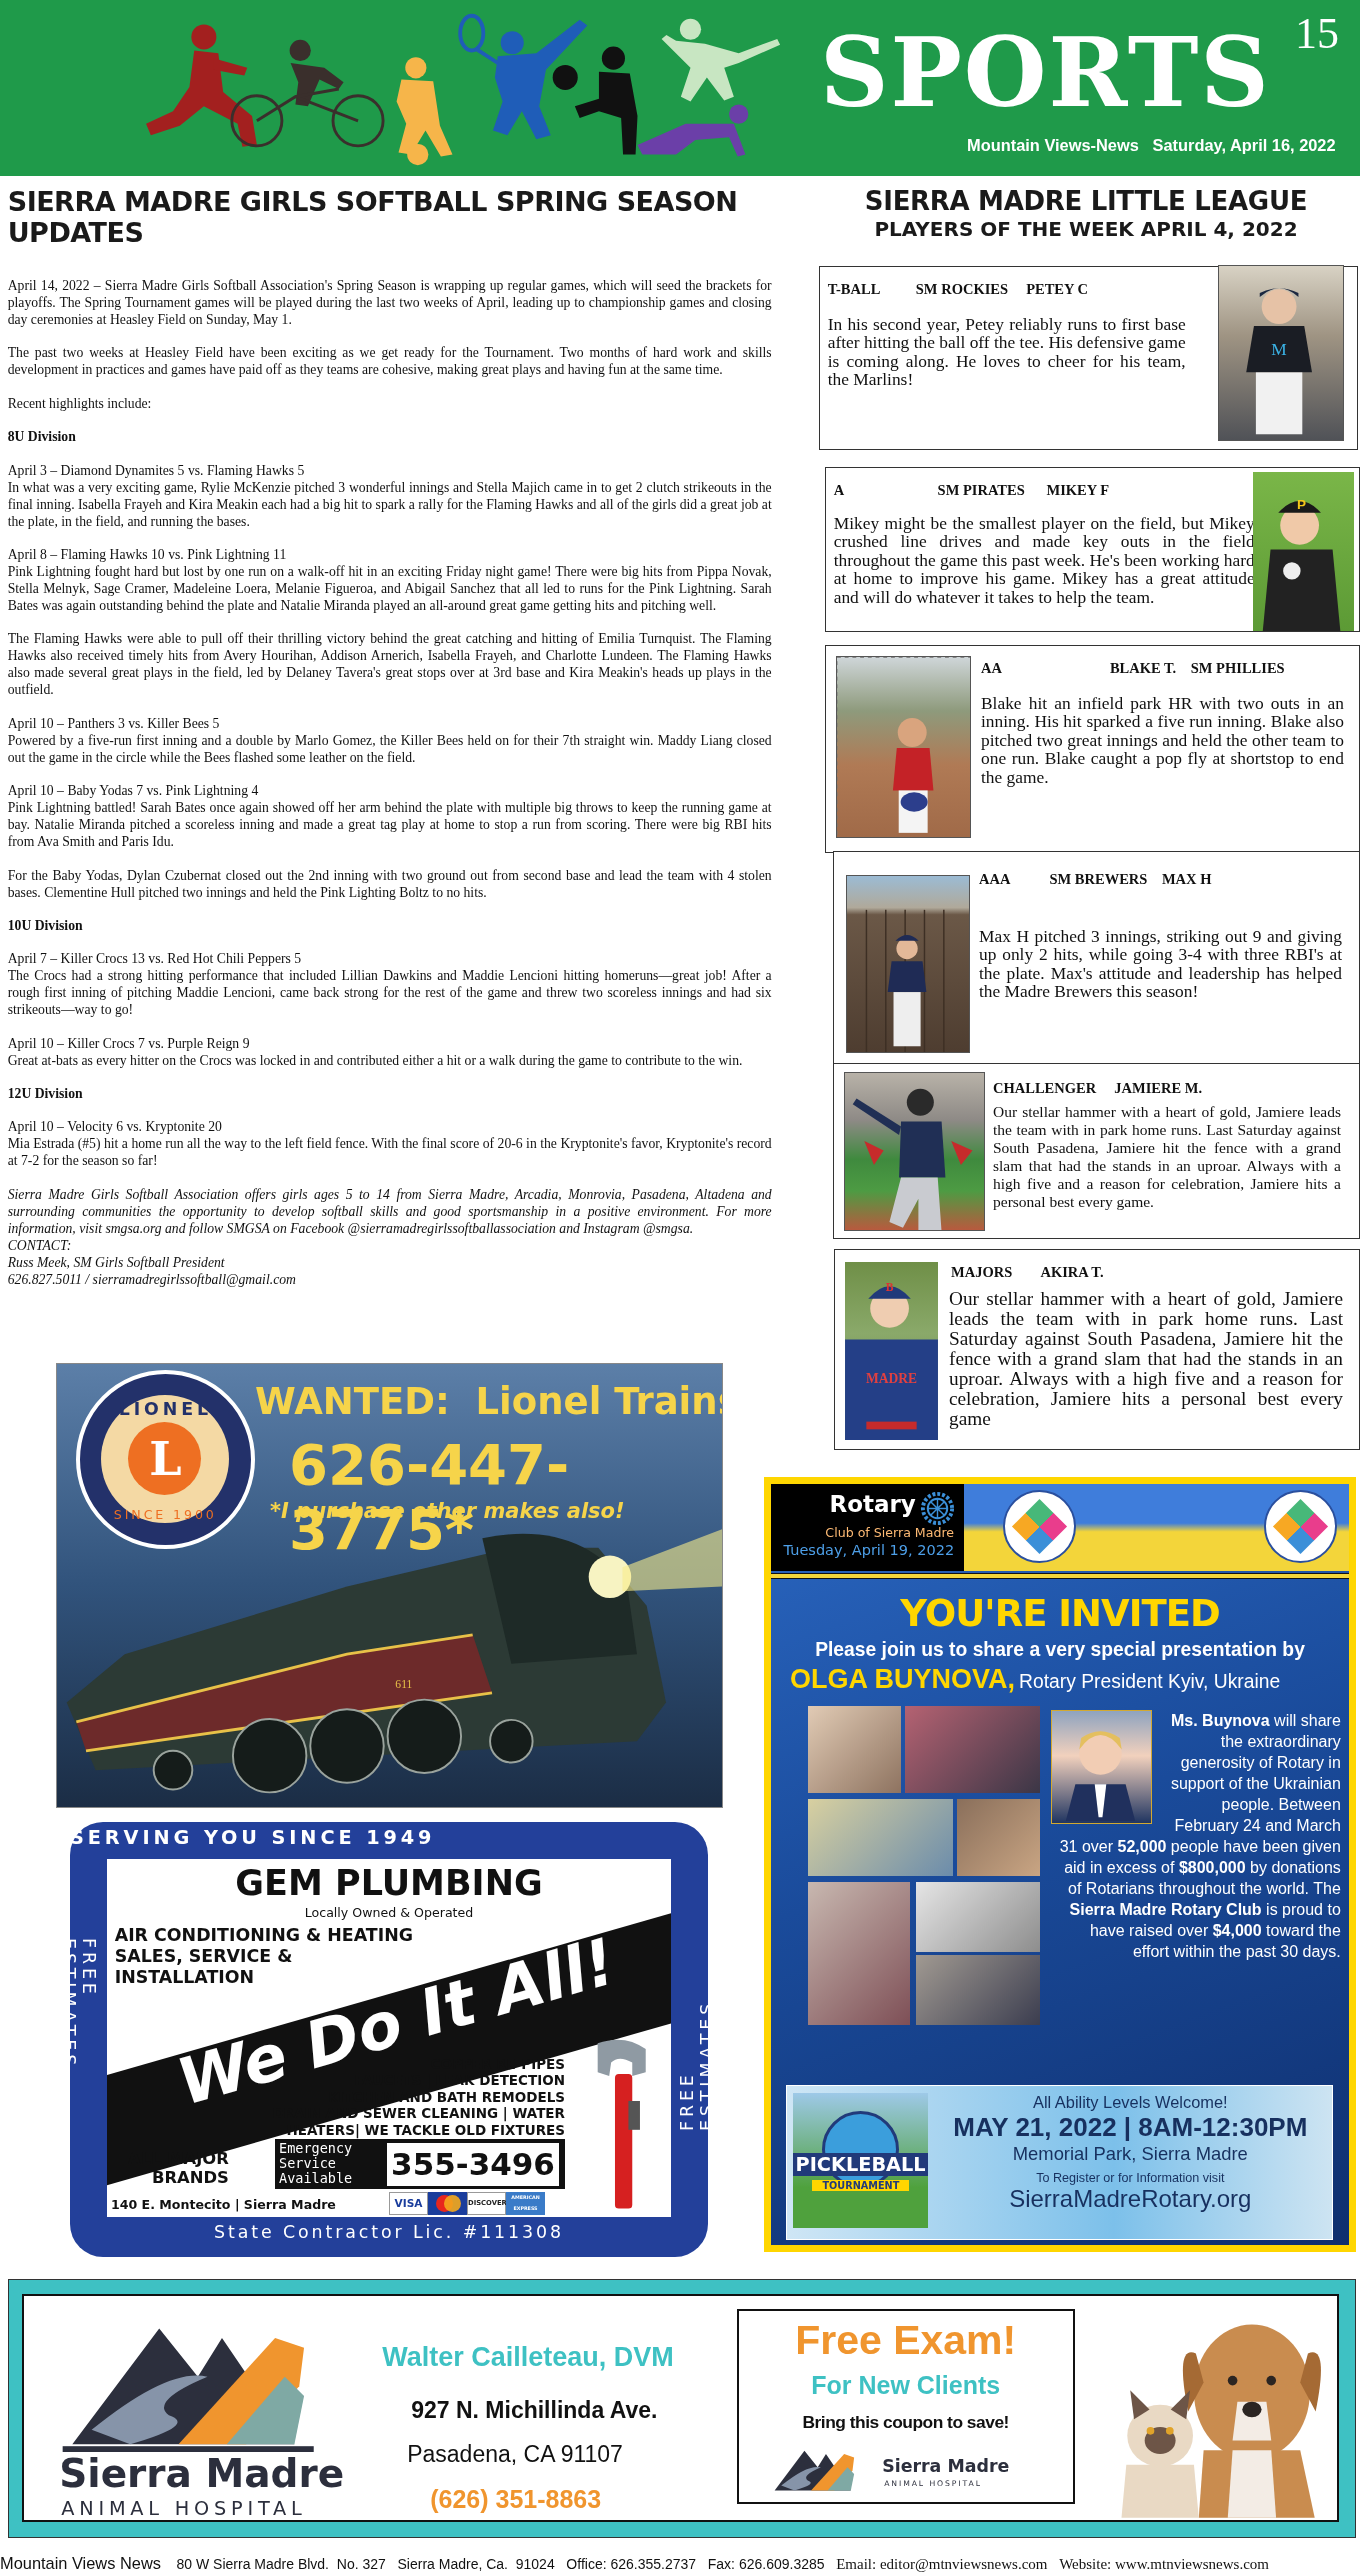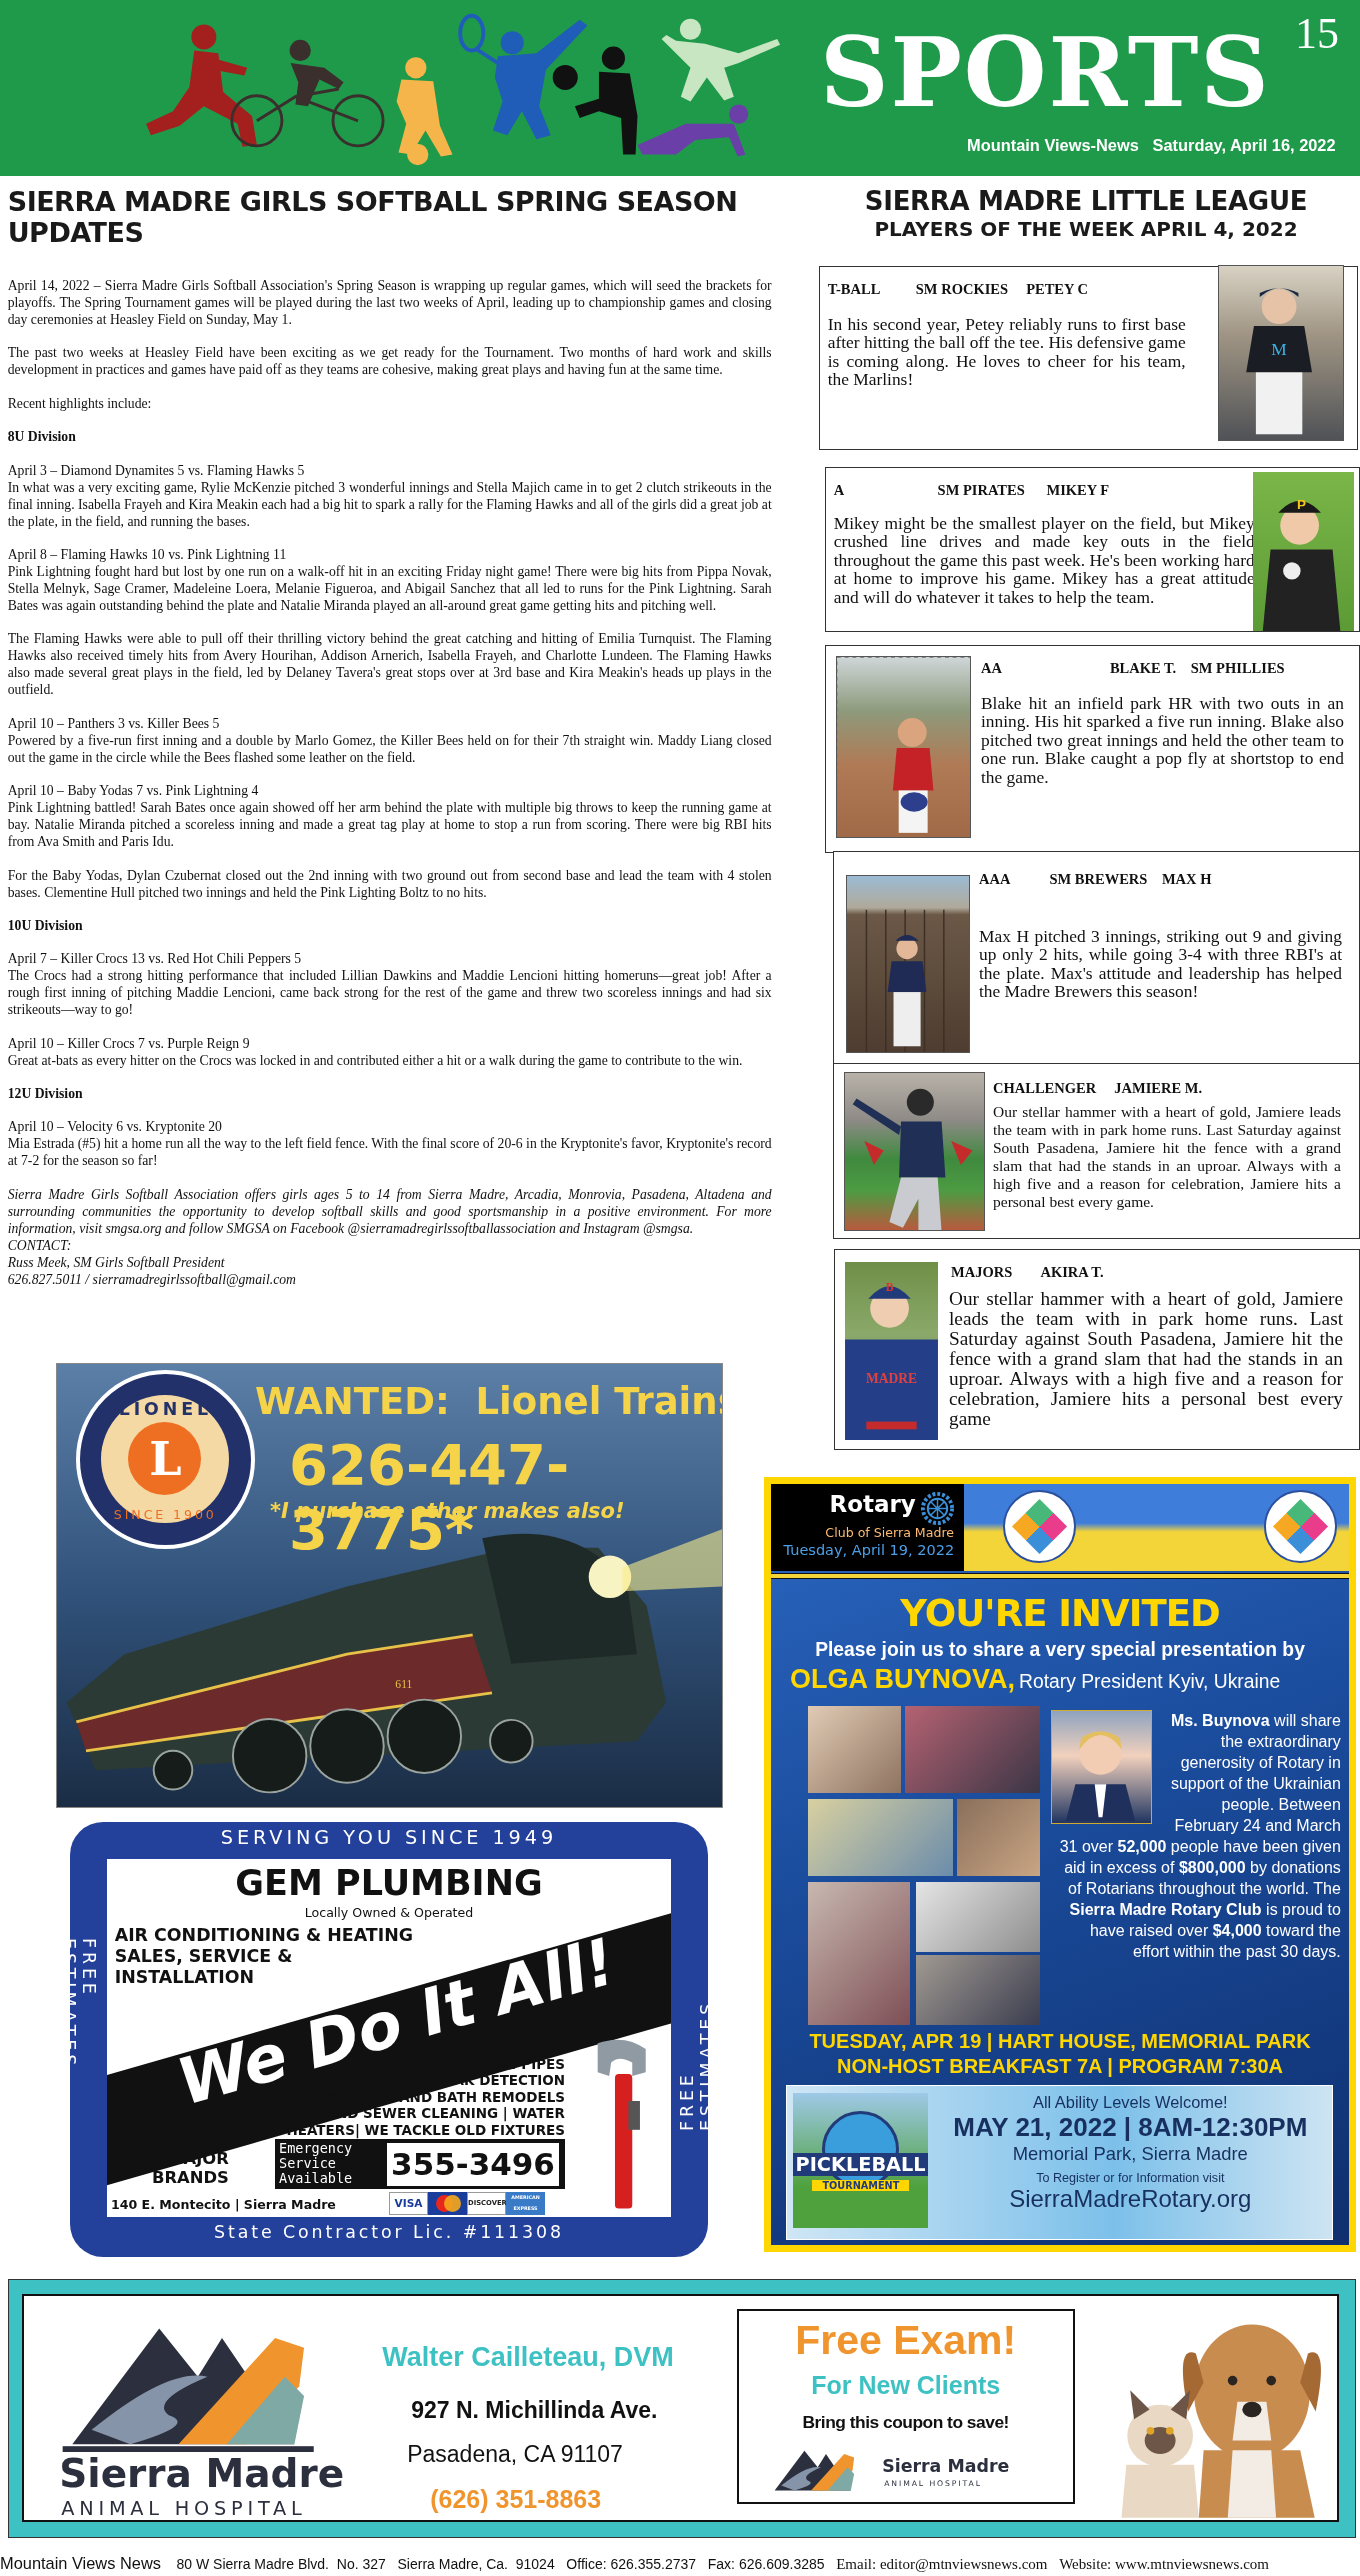--- a/index.html
+++ b/index.html
@@ -253,21 +253,21 @@
         <circle cx="470" cy="300" r="22"></circle>
       </g>
     <text x="350" y="245" fill="#e8c148" font-size="12" font-family="Liberation Serif, serif">611</text>
   </svg>
   <div style="position:absolute;left:198px;top:15.5px;font-family:'DejaVu Sans',sans-serif;font-weight:bold;font-size:37px;color:#f6d44a;white-space:pre;">WANTED:  Lionel Trains</div>
   <div style="position:absolute;left:232px;top:68px;font-family:'DejaVu Sans',sans-serif;font-weight:bold;font-size:56px;color:#f6d44a;">626-447-3775*</div>
   <div style="position:absolute;left:213px;top:135px;font-family:'DejaVu Sans',sans-serif;font-style:italic;font-weight:bold;font-size:21px;color:#f6d44a;">*I purchase other makes also!</div>
 </div>
 
 <div class="abs gem">
-  <div style="position:absolute;left:0;top:3.9px;width:638px;text-align:center;font-family:'DejaVu Sans',sans-serif;font-size:19.3px;color:#fff;letter-spacing:3.9px;">SERVING YOU SINCE 1949</div>
+  <div style="position:absolute;left:0;top:3.9px;width:638px;font-family:'DejaVu Sans',sans-serif;font-size:19.3px;color:#fff;letter-spacing:3.9px;font-weight:bold;">SERVING YOU SINCE 1949</div>
   <div style="position:absolute;left:5.8px;top:116px;width:23px;height:193px;writing-mode:vertical-rl;font-family:'DejaVu Sans',sans-serif;font-size:17.4px;color:#fff;letter-spacing:3.9px;">FREE ESTIMATES</div>
   <div style="position:absolute;left:607px;top:116px;width:23px;height:193px;writing-mode:vertical-rl;transform:rotate(180deg);font-family:'DejaVu Sans',sans-serif;font-size:17.4px;color:#fff;letter-spacing:3.9px;">FREE ESTIMATES</div>
   <div class="gem-inner">
     <div style="position:absolute;left:0;top:3.9px;width:564px;text-align:center;font-family:'DejaVu Sans',sans-serif;font-weight:bold;font-size:35px;color:#111;">GEM PLUMBING</div>
     <div style="position:absolute;left:0;top:46px;width:564px;text-align:center;font-family:'DejaVu Sans',sans-serif;font-size:12.6px;color:#111;">Locally Owned &amp; Operated</div>
     <div style="position:absolute;left:7.7px;top:66px;font-family:'DejaVu Sans',sans-serif;font-weight:bold;font-size:17.4px;line-height:21px;color:#111;">
       <div>AIR CONDITIONING &amp; HEATING</div>
         <div>SALES, SERVICE &amp;</div>
         <div>INSTALLATION</div>
     </div>
@@ -355,24 +355,20 @@
       <svg width="97" height="110" viewBox="0 0 100 114">
           <circle cx="50" cy="44" r="22" fill="#f2cdb4"></circle>
           <path d="M28 40 Q50 10 72 40 L70 28 Q50 14 30 28Z" fill="#e4bf5f"></path>
           <path d="M14 114 L24 76 L76 76 L86 114Z" fill="#20305d"></path>
           <path d="M44 76 L56 76 L52 110 L48 110Z" fill="#fff"></path>
         </svg>
     </div>
     <div style="position:absolute;left:280px;top:226px;width:290px;font-family:'Liberation Sans',sans-serif;font-size:16px;line-height:21px;color:#fff;text-align:right;">
       <div style="float:left;width:106px;height:118px;"></div>
       <b>Ms. Buynova</b><span> will share the extraordinary generosity of Rotary in support of the Ukrainian people.  Between February 24 and March 31 over </span><b>52,000</b><span> people have been given aid in excess of </span><b>$800,000</b><span> by donations of Rotarians throughout the world.  The </span><b>Sierra Madre Rotary Club</b><span> is proud to have raised over </span><b>$4,000</b><span> toward the effort within the past 30 days.</span>
-    </div>
-    <div style="position:absolute;left:0;top:545px;width:100%;text-align:center;font-family:'Liberation Sans',sans-serif;font-weight:bold;font-size:20px;line-height:25px;color:#ffd600;">
-      <div>TUESDAY, APR 19 | HART HOUSE, MEMORIAL PARK</div>
-      <div>NON-HOST BREAKFAST 7A | PROGRAM 7:30A</div>
     </div>
 
     <div style="position:absolute;left:15.5px;top:601px;width:547px;height:155px;background:linear-gradient(90deg,#cfe6f5 0%,#7cc0ea 60%,#cde4f2 100%);border:1.9px solid #fff;">
       <div style="position:absolute;left:5.8px;top:7.7px;width:135px;height:135px;background:linear-gradient(180deg,#9ec9e8 0%,#4fa13d 70%);">
         <div style="position:absolute;left:29px;top:17.4px;width:77px;height:77px;border-radius:50%;background:#3b9edc;border:3.9px solid #213a7a;"></div>
         <div style="position:absolute;left:0;top:60px;width:135px;text-align:center;font-family:'DejaVu Sans',sans-serif;font-weight:bold;font-size:19.3px;color:#fff;background:#213a7a;">PICKLEBALL</div>
         <div style="position:absolute;left:19.3px;top:87px;width:97px;text-align:center;font-family:'DejaVu Sans',sans-serif;font-weight:bold;font-size:9.7px;color:#213a7a;background:#ffd600;">TOURNAMENT</div>
       </div>
       <div style="position:absolute;left:145px;top:7.7px;width:396px;text-align:center;font-family:'Liberation Sans',sans-serif;color:#17305f;">
         <div style="font-size:16.4px;">All Ability Levels Welcome!</div>

